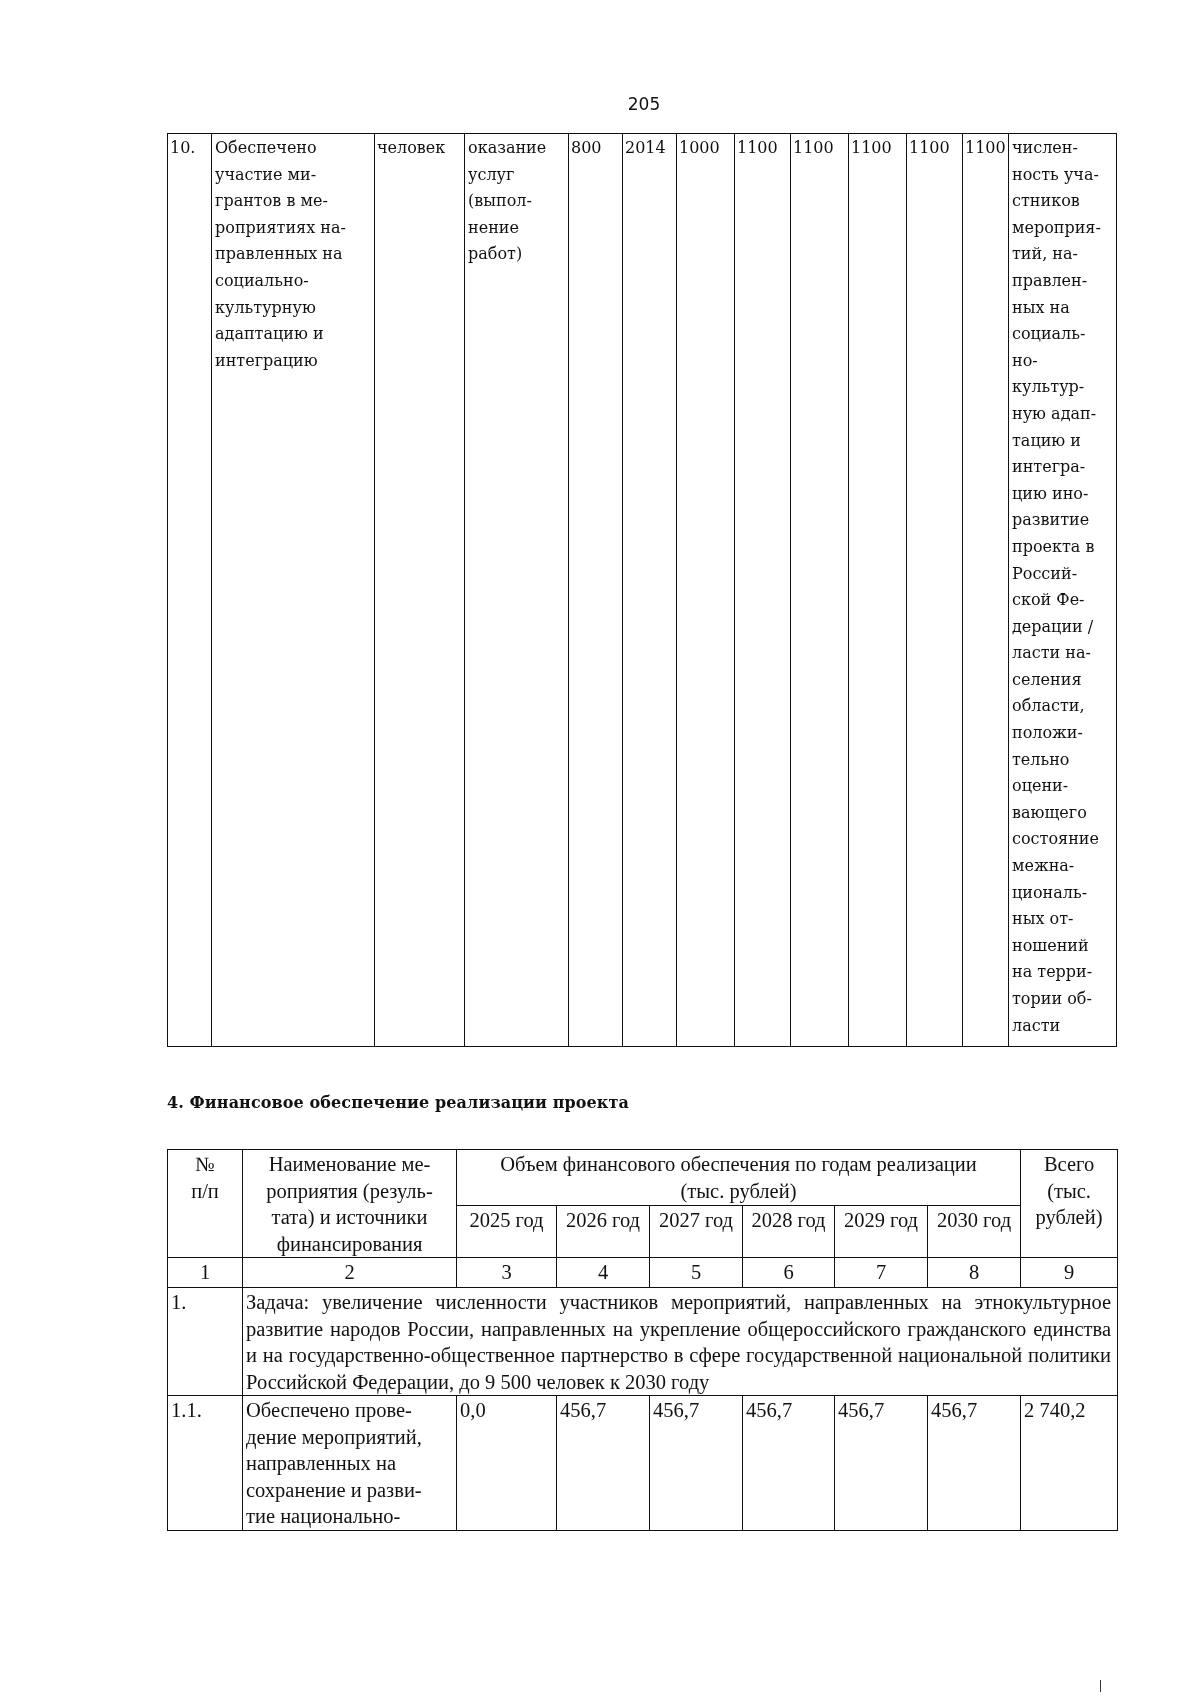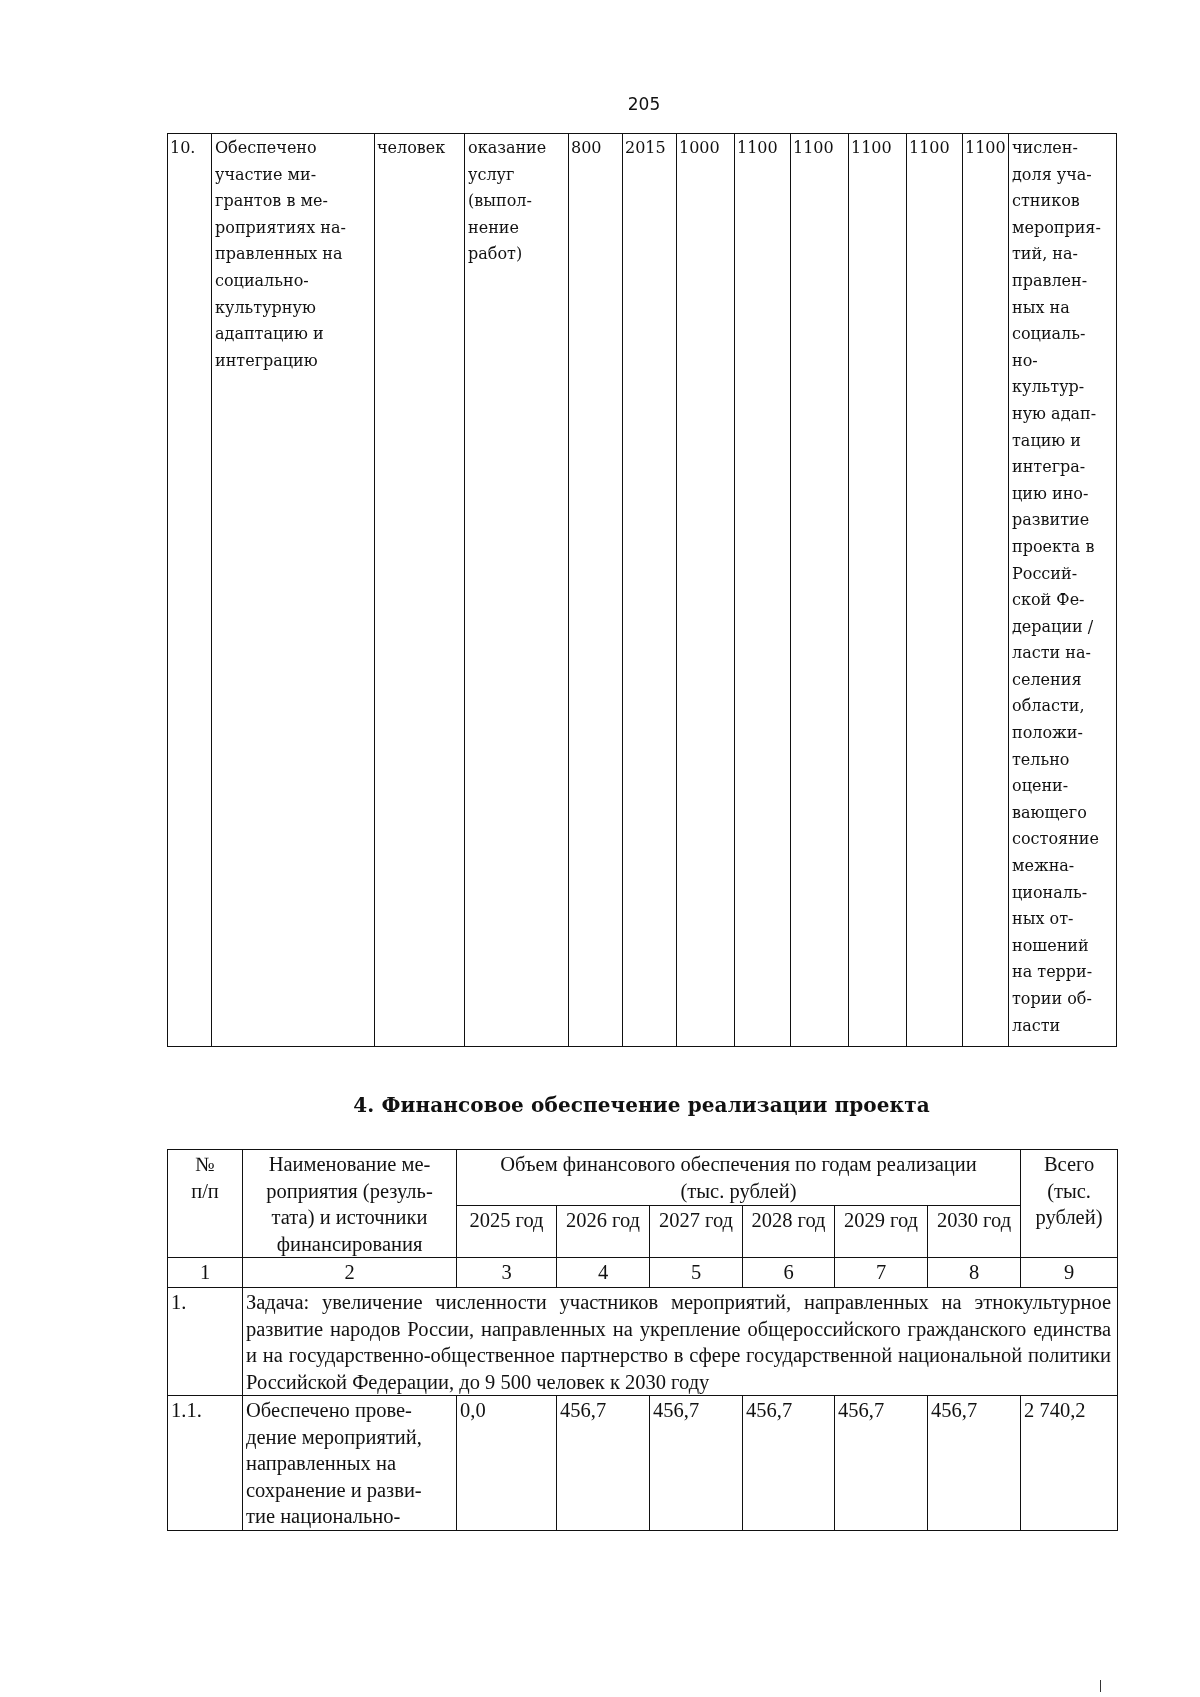--- a/index.html
+++ b/index.html
@@ -13,22 +13,22 @@
   }
   table { border-collapse: collapse; position: absolute; table-layout: fixed; }
   td, th { border: 1.6px solid #111; vertical-align: top; padding: 0 0 0 3px; font-weight: normal; }
 
   
   #t1 { left: 167px; top: 133px; width: 949px; height: 914px; font-size: 16px; line-height: 26.6px; }
   #t1 td { padding-top: 1px; }
   #t1 .num { white-space: nowrap; padding-left: 2px; }
 
   .heading {
-    position: absolute; top: 1093px; left: 167px; width: 949px; text-align: center;
-    font-family: "DejaVu Serif", "Liberation Serif", serif; font-weight: bold; font-size: 20px; letter-spacing: 0.1px;
+    position: absolute; top: 1093px; left: 167px; width: 949px; 
+    font-family: "DejaVu Serif", "Liberation Serif", serif; font-weight: bold; font-size: 16px; letter-spacing: 0.1px;
   }
 
   
   #t2 { left: 167px; top: 1149px; width: 950px; font-family: "Liberation Serif", "DejaVu Serif", serif; font-size: 20.5px; line-height: 26.5px; }
   #t2 th { text-align: center; vertical-align: top; padding: 1px 2px 0 2px; }
   #t2 .idx td { text-align: center; height: 29px; vertical-align: middle; padding: 0; }
   #t2 td.left { text-align: left; padding: 1px 2px 0 3px; }
   #t2 .task { padding: 1px 6px 0 3px; text-align: justify; margin-top: 24px; }
   .mark { position: absolute; left: 1100px; top: 1680px; width: 1px; height: 12px; background: #333; }
 </style>
@@ -69,30 +69,30 @@
     </td>
     <td class="num">человек</td>
     <td>
       <div>оказание</div>
       <div>услуг</div>
       <div>(выпол-</div>
       <div>нение</div>
       <div>работ)</div>
     </td>
     <td class="num">800</td>
-    <td class="num">2015</td>
+    <td class="num">2014</td>
     <td class="num">1000</td>
     <td class="num">1100</td>
     <td class="num">1100</td>
     <td class="num">1100</td>
     <td class="num">1100</td>
     <td class="num">1100</td>
     <td id="ind-cell">
           <div>числен-</div>
-          <div>доля уча-</div>
+          <div>ность уча-</div>
           <div>стников</div>
           <div>мероприя-</div>
           <div>тий, на-</div>
           <div>правлен-</div>
           <div>ных на</div>
           <div>социаль-</div>
           <div>но-</div>
           <div>культур-</div>
           <div>ную адап-</div>
           <div>тацию и</div>

